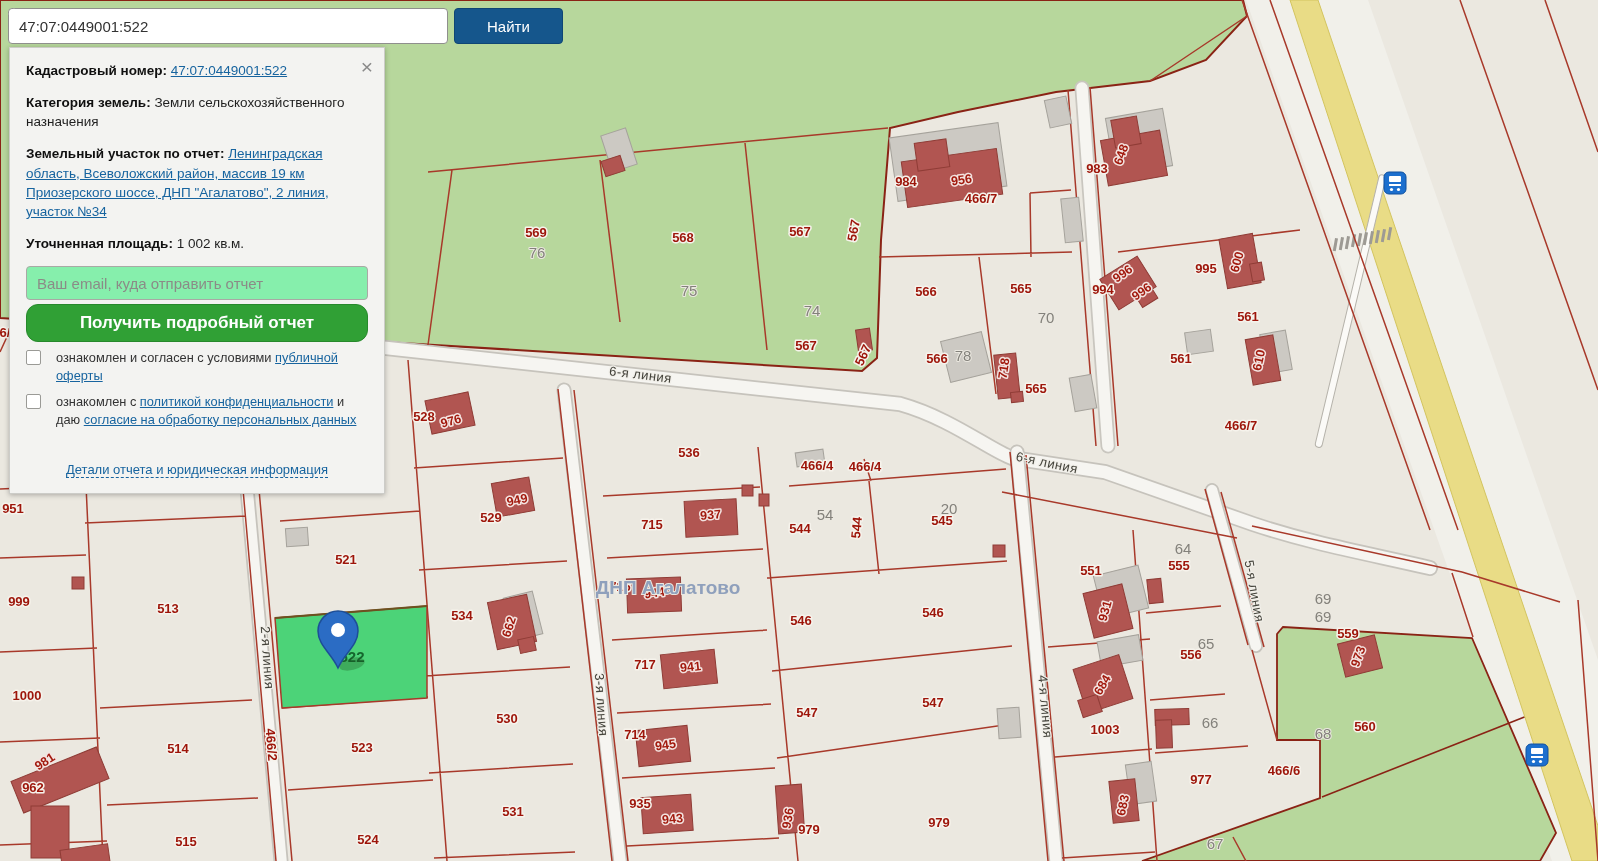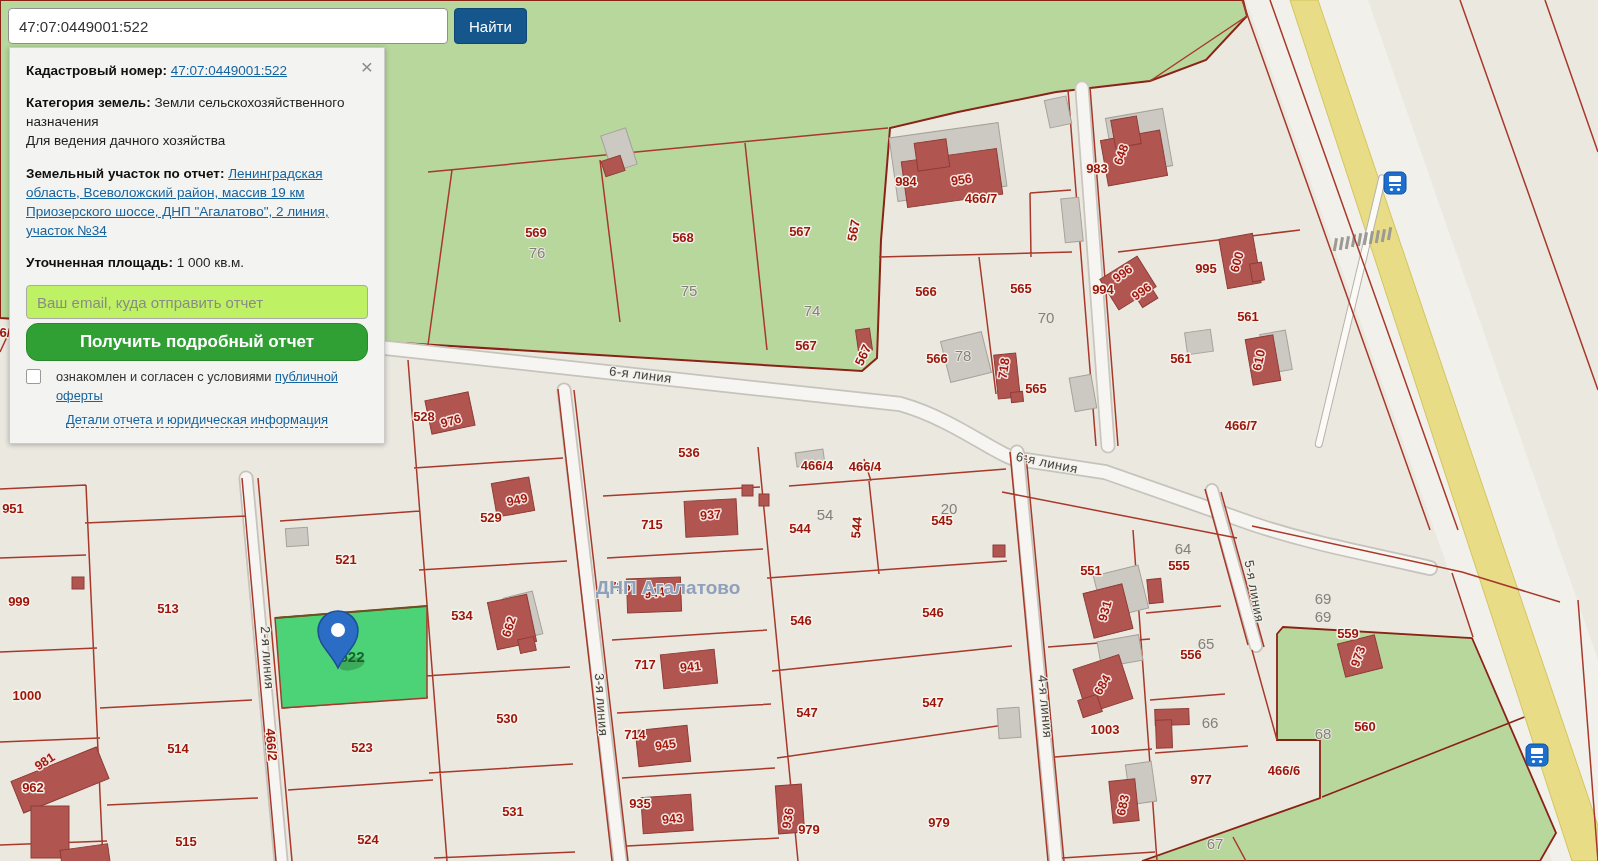--- a/index.html
+++ b/index.html
@@ -14,41 +14,41 @@
   .lb-g{fill:#83817b;font-size:15px;font-weight:400;paint-order:stroke;stroke:#ebe8e0;stroke-width:2px;stroke-linejoin:round;}
   .lb-rd{fill:#43423a;font-size:13px;letter-spacing:.5px;paint-order:stroke;stroke:#f1efe9;stroke-width:2.5px;stroke-linejoin:round;}
   .lb-pl{fill:#8fa0bc;font-size:19px;font-weight:700;paint-order:stroke;stroke:#ebe8e0;stroke-width:2px;}
   .lb-sel{fill:#15662e;font-size:15px;font-weight:700;}
 
   
   .searchbar{position:absolute;left:8px;top:8px;display:flex;z-index:30;}
   .searchbar input{width:418px;height:34px;border:1px solid #8f8f8d;border-radius:4px;
       background:#fff;font-size:15px;color:#333;padding:0 10px;outline:none;
       font-family:"Liberation Sans",sans-serif;}
-  .searchbar button{margin-left:6px;height:36px;padding:0 14px;background:#15568c;border:1px solid #0f4675;
+  .searchbar button{margin-left:6px;height:36px;padding:0 32px;background:#15568c;border:1px solid #0f4675;
       border-radius:4px;color:#fff;font-size:15px;display:flex;align-items:center;gap:7px;cursor:pointer;
       font-family:"Liberation Sans",sans-serif;}
 
   
   .panel{position:absolute;left:9px;top:47px;width:376px;background:#f3f3f1;border:1px solid #ccccc8;
       box-shadow:0 1px 5px rgba(0,0,0,.28);padding:13px 16px 14px 16px;box-sizing:border-box;
       font-size:13.5px;color:#1f1f1f;line-height:1.42;z-index:20;}
   .panel b{color:#101010;}
   .panel a{color:#17649f;text-decoration:underline;cursor:pointer;}
   .panel .row{margin:0 0 13px 0;}
   .panel .close{position:absolute;top:8px;right:11px;font-size:21px;color:#8a8a8a;cursor:pointer;line-height:1;}
-  .panel input.email{width:100%;height:33px;border:1px solid #a9a9a5;border-radius:4px;background:#bef264;
+  .panel input.email{width:100%;height:33px;border:1px solid #a9a9a5;border-radius:4px;background:#86efac;
       box-sizing:border-box;padding:16px 10px;font-size:15px;color:#333;font-family:"Liberation Sans",sans-serif;}
   .panel input.email::placeholder{color:#8b8b87;}
   .panel .greenbtn{width:100%;height:38px;margin-top:4px;background:#30a035;border:1px solid #27892c;border-radius:12px;
       color:#fff;font-size:17px;font-weight:700;cursor:pointer;font-family:"Liberation Sans",sans-serif;}
   .cbrow{display:flex;align-items:flex-start;gap:15px;font-size:12.8px;margin-top:7px;color:#333;}
   .cbrow .box{width:13px;height:13px;border:1px solid #9a9a96;border-radius:2px;background:#fff;flex:0 0 auto;margin-top:1px;cursor:pointer;}
   .cbrow a{font-size:12.8px;}
-  .centerlinks{text-align:center;margin-top:6px;font-size:13px;}
+  .centerlinks{text-align:center;margin-top:32px;font-size:13px;}
   .centerlinks a{color:#17649f;text-decoration:none;border-bottom:1px dashed #17649f;cursor:pointer;}
   .centerlinks .l2{margin-top:5px;}
 </style>
 </head>
 <body>
 
 <div class="stage">
 
   <svg width="1598" height="861" viewBox="0 0 1598 861">
 
@@ -331,44 +331,52 @@
     <span class="close">×</span>
 
     <div class="row">
       <b>Кадастровый номер:</b>
       <a>47:07:0449001:522</a>
     </div>
 
     <div class="row">
       <b>Категория земель:</b>
       <span>Земли сельскохозяйственного назначения</span>
-      <div>Для ведения дачного хозяйства</div>
     </div>
 
     <div class="row">
       <b>Земельный участок по отчет:</b>
       <a>Ленинградская область, Всеволожский район, массив 19 км Приозерского шоссе, ДНП "Агалатово", 2 линия, участок №34</a>
     </div>
 
     <div class="row">
       <b>Уточненная площадь:</b>
-      <span>1 000 кв.м.</span>
+      <span>1 002 кв.м.</span>
     </div>
 
     <input class="email" type="text" placeholder="Ваш email, куда отправить отчет" style="">
 
     <button class="greenbtn">Получить подробный отчет</button>
 
     <div class="cbrow">
       <span class="box"></span>
       <span>
         <span>ознакомлен и согласен с условиями</span>
         <a>публичной оферты</a>
       </span>
     </div>
 
+    <div class="cbrow">
+      <span class="box"></span>
+      <span>
+        <span>ознакомлен с</span>
+        <a>политикой конфиденциальности</a>
+        <span>и даю</span>
+        <a>согласие на обработку персональных данных</a>
+      </span>
+    </div>
 
     <div class="centerlinks">
       <div><a>Детали отчета и юридическая информация</a></div>
     </div>
   </div>
 
 </div>
 
 </body></html>

